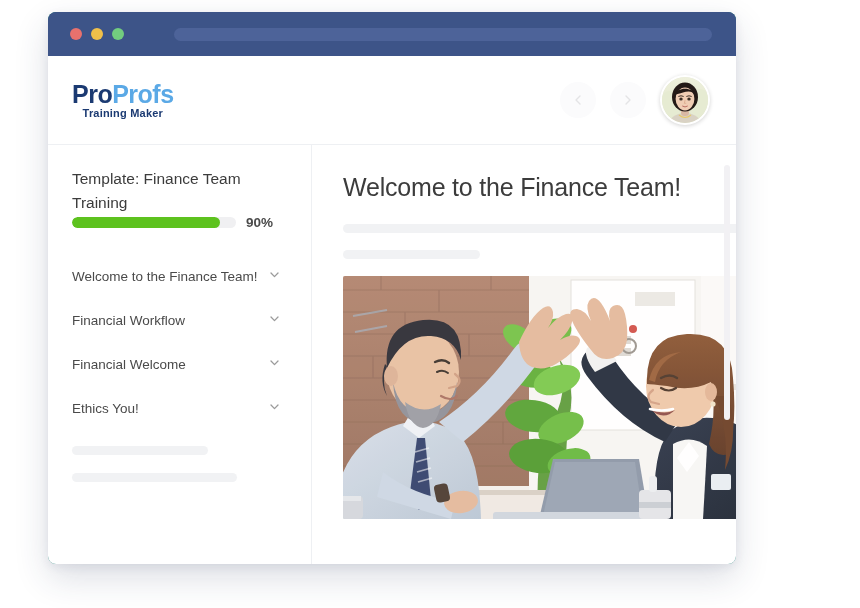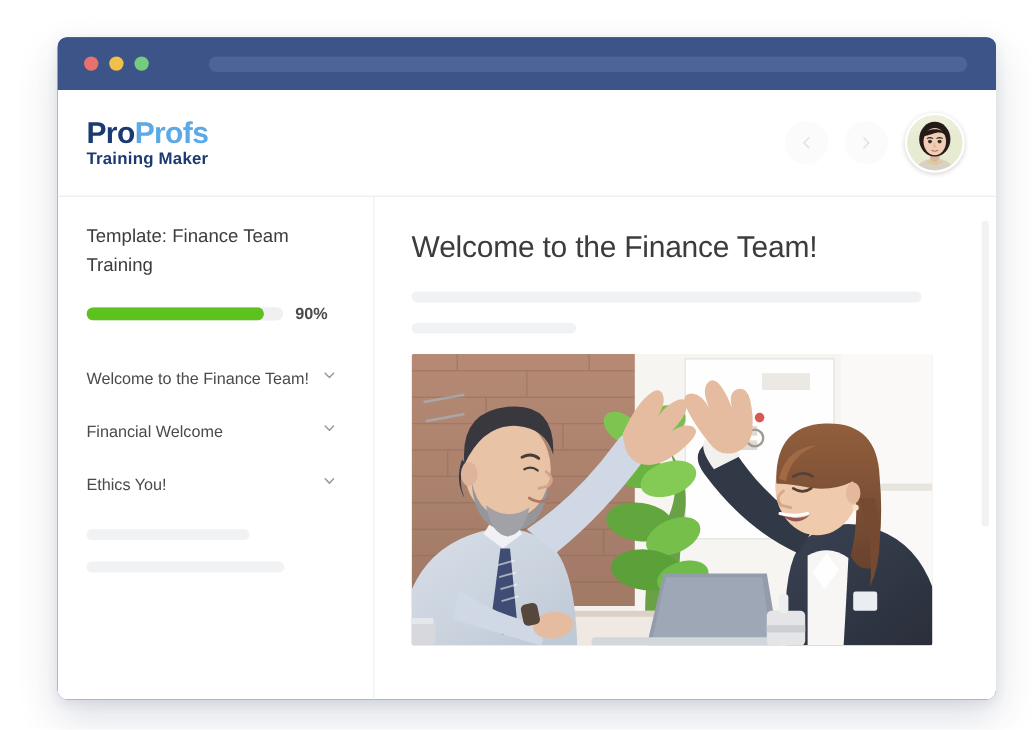--- a/index.html
+++ b/index.html
@@ -16,25 +16,25 @@
     position: relative;
     width: 860px;
     height: 608px;
     background: #ffffff;
   }
 
   
   .browser-window {
     position: absolute;
     left: 48px;
-    top: 31px;
-    width: 782px;
+    top: 12px;
+    width: 688px;
     height: 552px;
     border-radius: 8px;
-    background: #6d28d9;
+    background: #0f766e;
     box-shadow: 0 14px 34px rgba(40, 50, 90, 0.16),
                 0 3px 10px rgba(40, 50, 90, 0.08);
     overflow: hidden;
   }
 
   
   .title-bar {
     position: relative;
     height: 44px;
     background: #3d5488;
@@ -81,21 +81,21 @@
   .logo-main {
     font-size: 25px;
     font-weight: bold;
     letter-spacing: -0.5px;
     font-family: "Liberation Sans", sans-serif;
     white-space: nowrap;
   }
   .logo-pro   { color: #1b3a72; }
   .logo-profs { color: #5ba9e6; }
   .logo-sub {
-    font-size: 14px;
+    font-size: 11px;
     font-weight: bold;
     color: #1b3a72;
     letter-spacing: 0.2px;
     text-align: center;
     margin-top: 1px;
     white-space: nowrap;
   }
 
   .header-right {
     margin-left: auto;
@@ -145,21 +145,20 @@
     font-size: 15.5px;
     color: #3c3c3c;
     line-height: 1.55;
     font-weight: normal;
     max-width: 200px;
   }
 
   .progress-row {
     display: flex;
     align-items: center;
-    margin-top: 20px;
     gap: 10px;
   }
   .progress-track {
     width: 164px;
     height: 11px;
     background: #f0f0f2;
     border-radius: 6px;
     overflow: hidden;
   }
   .progress-fill {
@@ -341,20 +340,26 @@
         <div class="progress-row">
           <div class="progress-track">
             <div class="progress-fill" id="progressFill" style="width: 90%; background: rgb(93, 194, 30);"></div>
           </div>
           <div class="progress-label">90%</div>
         </div>
 
         <div class="menu" id="sidebarMenu">
             <div class="menu-item">
               <span class="menu-label">Welcome to the Finance Team!</span>
+              <span class="chevron"><svg width="13" height="13" viewBox="0 0 13 13">
+                  <polyline points="3,5 6.5,8.6 10,5" fill="none" stroke="#9b9b9b" stroke-width="1.3" stroke-linecap="round" stroke-linejoin="round"></polyline>
+                </svg></span>
+            </div>
+            <div class="menu-item">
+              <span class="menu-label">Financial Workflow</span>
               <span class="chevron"><svg width="13" height="13" viewBox="0 0 13 13">
                   <polyline points="3,5 6.5,8.6 10,5" fill="none" stroke="#9b9b9b" stroke-width="1.3" stroke-linecap="round" stroke-linejoin="round"></polyline>
                 </svg></span>
             </div>
             <div class="menu-item">
               <span class="menu-label">Financial Welcome</span>
               <span class="chevron"><svg width="13" height="13" viewBox="0 0 13 13">
                   <polyline points="3,5 6.5,8.6 10,5" fill="none" stroke="#9b9b9b" stroke-width="1.3" stroke-linecap="round" stroke-linejoin="round"></polyline>
                 </svg></span>
             </div>

